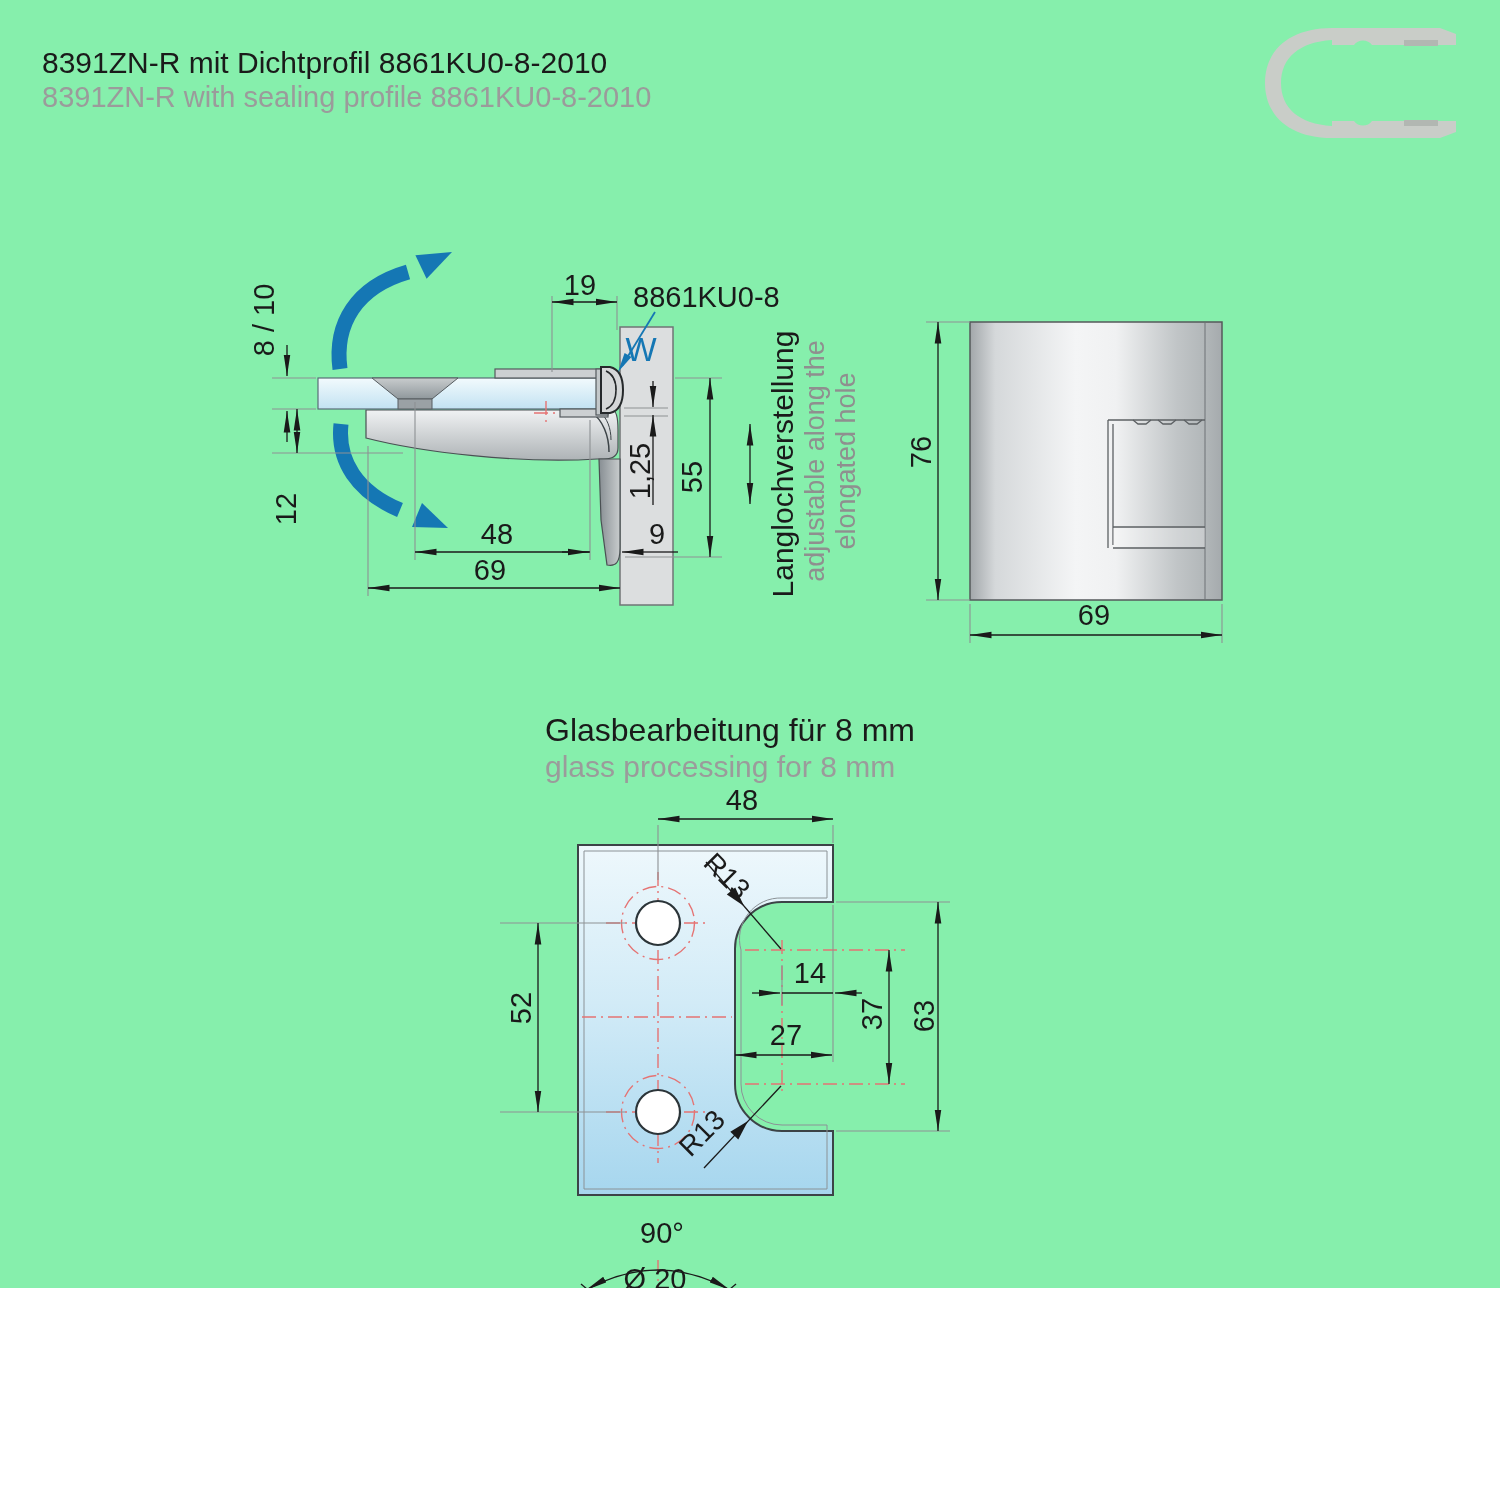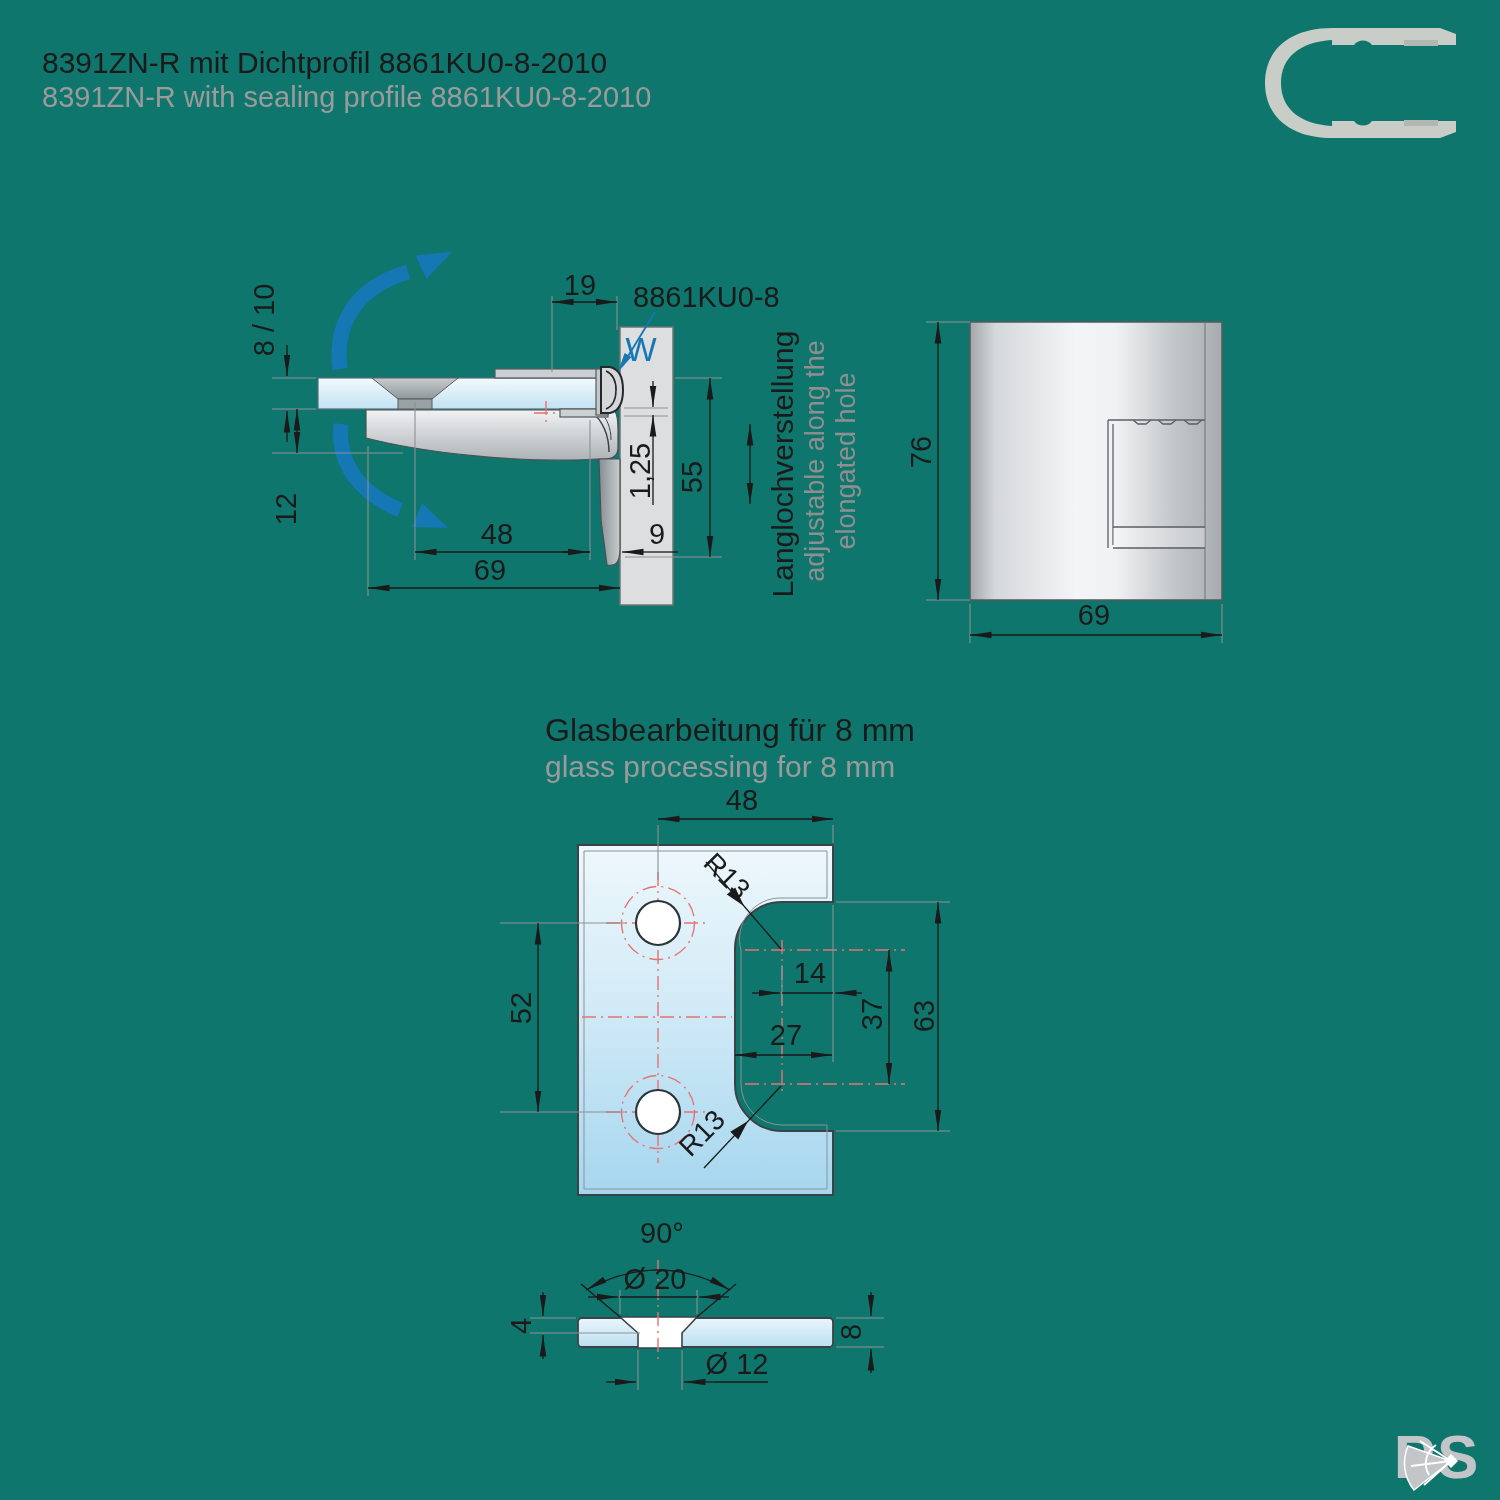--- a/index.html
+++ b/index.html
@@ -1,16 +1,16 @@
 <!DOCTYPE html>
 <html><head>
 <meta charset="utf-8">
 <style>
   html,body{margin:0;padding:0;background:#ffffff;}
-  .page{position:relative;width:1500px;height:1500px;background:#0f766e;overflow:hidden;
+  .page{position:relative;width:1500px;height:1288px;background:#86efac;overflow:hidden;
         font-family:"Liberation Sans",sans-serif;}
   svg{position:absolute;left:0;top:0;}
   text{font-family:"Liberation Sans",sans-serif;fill:#1a1a1a;}
   .t-title{font-size:30px;}
   .t-sub{font-size:29px;fill:#9b9b9b;}
   .t-head{font-size:32px;}
   .t-head2{font-size:30px;fill:#9b9b9b;}
   .t-dim{font-size:29px;}
   .t-dimc{font-size:29px;dominant-baseline:central;}
   .t-gray{fill:#8f8f8f;}

